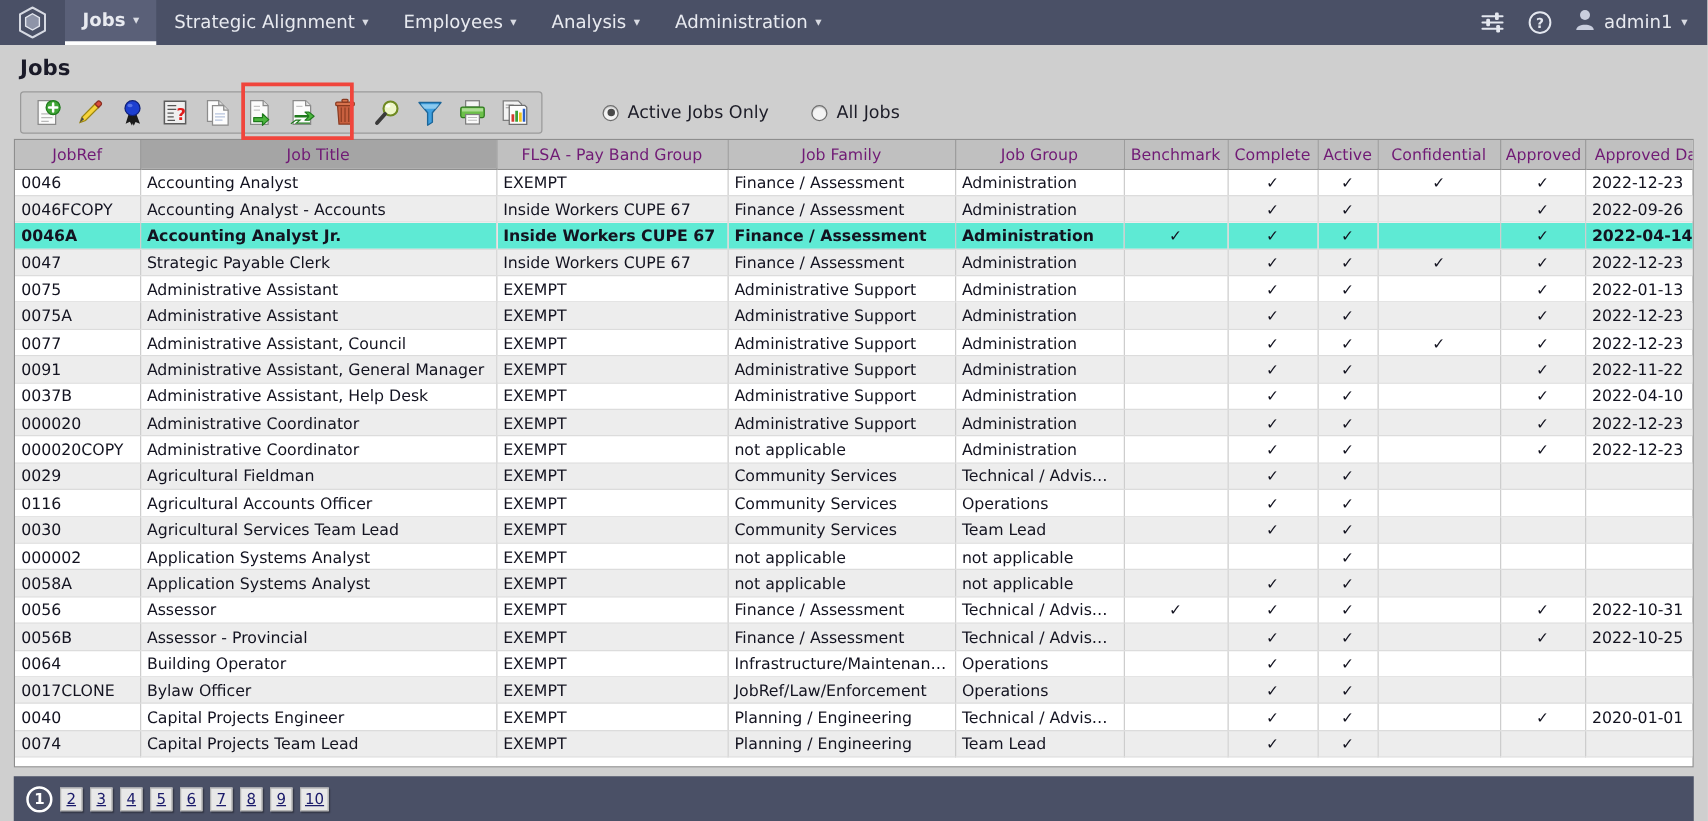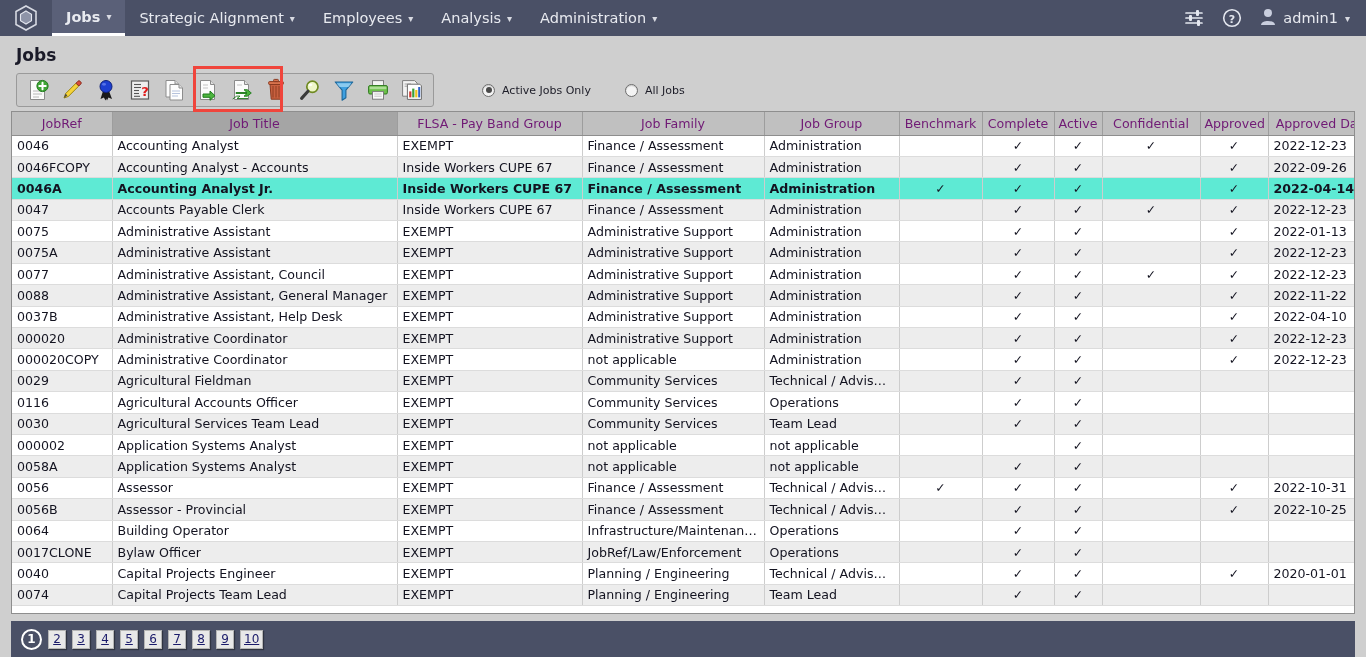--- a/index.html
+++ b/index.html
@@ -91,21 +91,21 @@
     position: absolute;
     left: 176px; top: -8px;
     width: 90px; height: 46px;
     border: 3px solid #f0453c;
     pointer-events: none;
   }
   .radios {
     display: flex; align-items: center;
     gap: 34px;
     margin-left: 48px;
-    font-size: 11px;
+    font-size: 14px;
     color: #1d1d28;
   }
   .radio { display: flex; align-items: center; gap: 7px; cursor: pointer; }
   .rdot {
     width: 13px; height: 13px; border-radius: 50%;
     border: 1px solid #6d6d6d;
     background: #f4f4f4;
     display: flex; align-items: center; justify-content: center;
     box-shadow: inset 0 1px 1px rgba(0,0,0,.18);
   }
@@ -502,21 +502,21 @@
             <td>Administration</td>
             <td class="c"><span class="chk">✓</span></td>
             <td class="c"><span class="chk">✓</span></td>
             <td class="c"><span class="chk">✓</span></td>
             <td class="c"></td>
             <td class="c"><span class="chk">✓</span></td>
             <td>2022-04-14</td>
           </tr>
           <tr class="alt">
             <td>0047</td>
-            <td>Accounts Payable Clerk</td>
+            <td>Strategic Payable Clerk</td>
             <td>Inside Workers CUPE 67</td>
             <td>Finance / Assessment</td>
             <td>Administration</td>
             <td class="c"></td>
             <td class="c"><span class="chk">✓</span></td>
             <td class="c"><span class="chk">✓</span></td>
             <td class="c"><span class="chk">✓</span></td>
             <td class="c"><span class="chk">✓</span></td>
             <td>2022-12-23</td>
           </tr>
@@ -553,21 +553,21 @@
             <td>Administrative Support</td>
             <td>Administration</td>
             <td class="c"></td>
             <td class="c"><span class="chk">✓</span></td>
             <td class="c"><span class="chk">✓</span></td>
             <td class="c"><span class="chk">✓</span></td>
             <td class="c"><span class="chk">✓</span></td>
             <td>2022-12-23</td>
           </tr>
           <tr class="alt">
-            <td>0088</td>
+            <td>0091</td>
             <td>Administrative Assistant, General Manager</td>
             <td>EXEMPT</td>
             <td>Administrative Support</td>
             <td>Administration</td>
             <td class="c"></td>
             <td class="c"><span class="chk">✓</span></td>
             <td class="c"><span class="chk">✓</span></td>
             <td class="c"></td>
             <td class="c"><span class="chk">✓</span></td>
             <td>2022-11-22</td>

